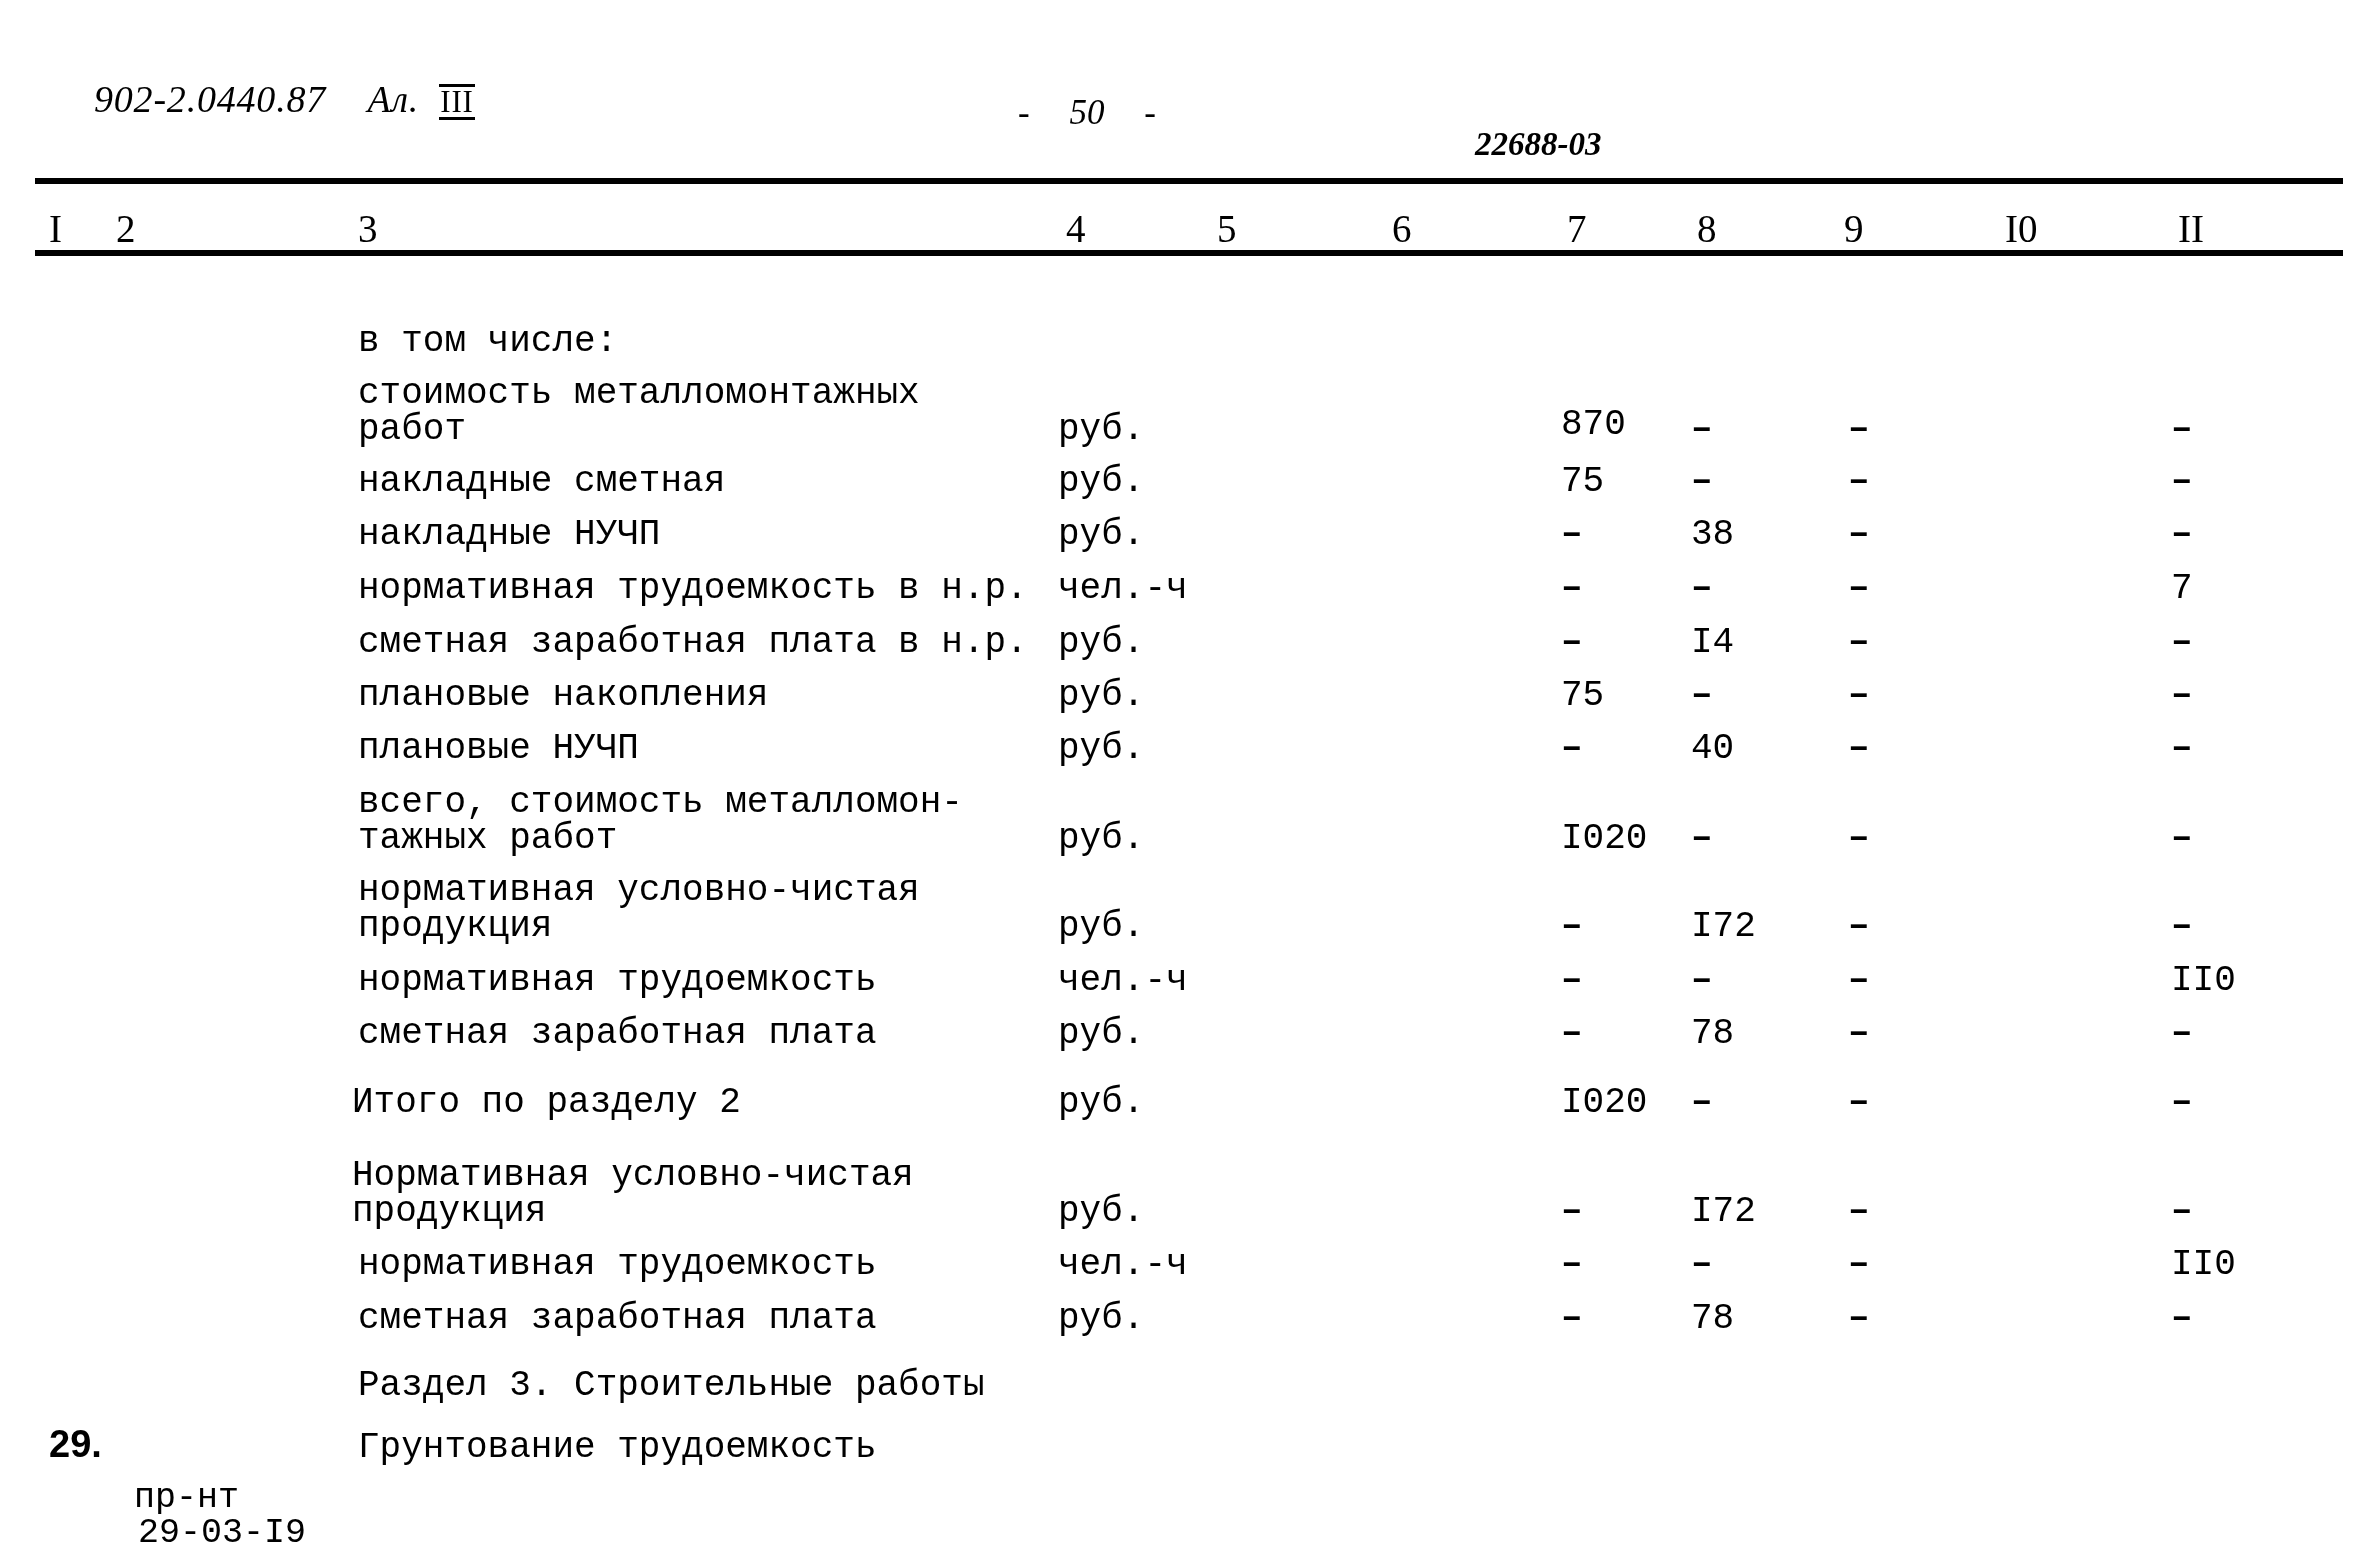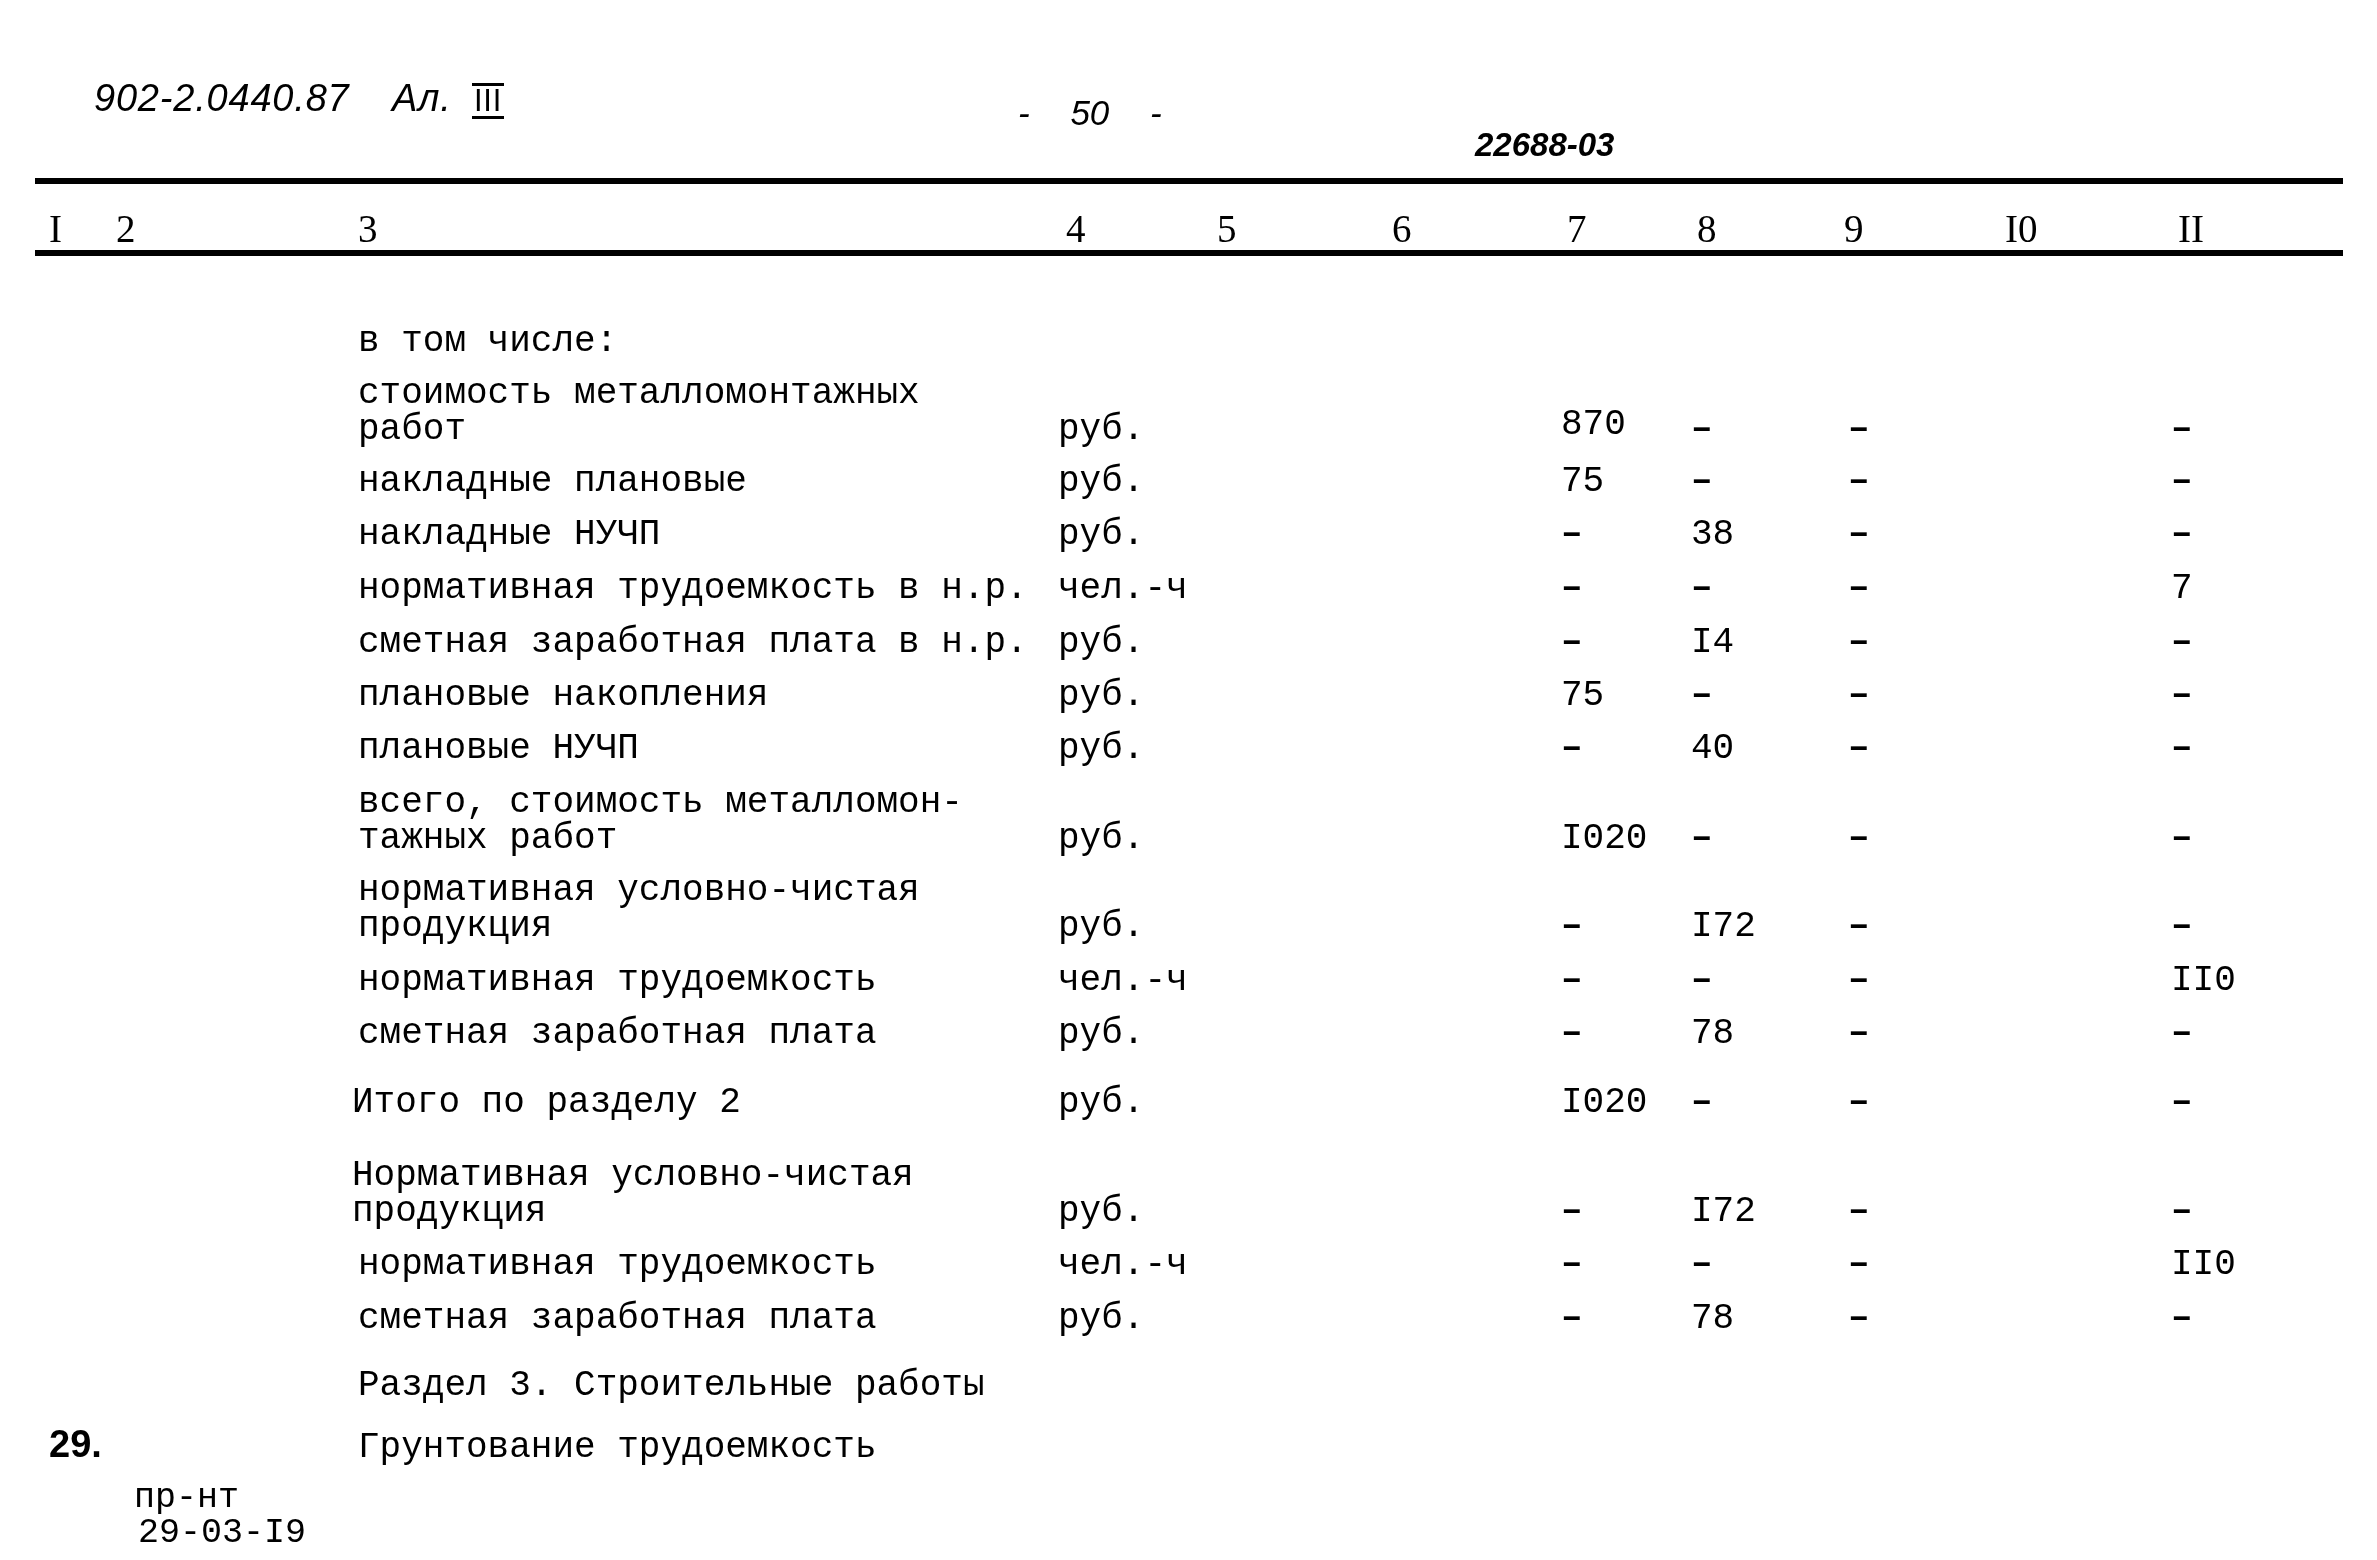--- a/index.html
+++ b/index.html
@@ -1,20 +1,20 @@
 <!DOCTYPE html>
 <html style="font-size:12.6px"><head>
 <meta charset="utf-8">
 <style>
   html, body { margin: 0; padding: 0; background: #ffffff; }
   body {
     width: 2377px; height: 1560px; position: relative; overflow: hidden;
     color: #000; font-family: "Liberation Mono", "DejaVu Sans Mono", monospace;
   }
-  .hdr { position: absolute; font-family: Liberation Sans, sans-serif; font-style: italic; font-size: 38px; }
+  .hdr { position: absolute; font-family: Liberation Serif, serif; font-style: italic; font-size: 38px; }
   .hdr-code { left: 94px; top: 77px; letter-spacing: 0.8px; }
   .hdr-code .al { margin-left: 31px; }
   .hdr-code .roman { display: inline-block; border-top: 3.9px solid #000; border-bottom: 3.9px solid #000; line-height: 30px; padding: 0 1.6px; margin-left: 9.4px; font-style: normal; font-size: 31px; }
   .hdr-page { left: 1018px; top: 93px; font-size: 35px; }
   .hdr-page .pg { margin: 8px 31px; }
   .hdr-sheet { left: 1475px; top: 94px; font-weight: bold; font-size: 33px; margin-top: 32px; }
 
   .rule { position: absolute; left: 35px; width: 2308px; height: 5.5px; background: #000; }
   .rule-top { top: 178px; }
   .rule-bottom { top: 250px; }
@@ -71,21 +71,21 @@
 <div class="row" style="top:376px">
   <span class="desc">стоимость металломонтажных
 работ</span>
   <span class="unit" style="top:36px">руб.</span>
   <span class="c7" style="top:31px">870</span>
   <span class="c8 dash" style="top:36px">–</span>
   <span class="c9 dash" style="top:36px">–</span>
   <span class="c11 dash" style="top:36px">–</span>
 </div>
 <div class="row" style="top:464px">
-  <span class="desc">накладные плановые</span>
+  <span class="desc">накладные сметная</span>
   <span class="unit">руб.</span>
   <span class="c7">75</span>
   <span class="c8 dash">–</span>
   <span class="c9 dash">–</span>
   <span class="c11 dash">–</span>
 </div>
 <div class="row" style="top:517px">
   <span class="desc">накладные НУЧП</span>
   <span class="unit">руб.</span>
   <span class="c7 dash">–</span>

